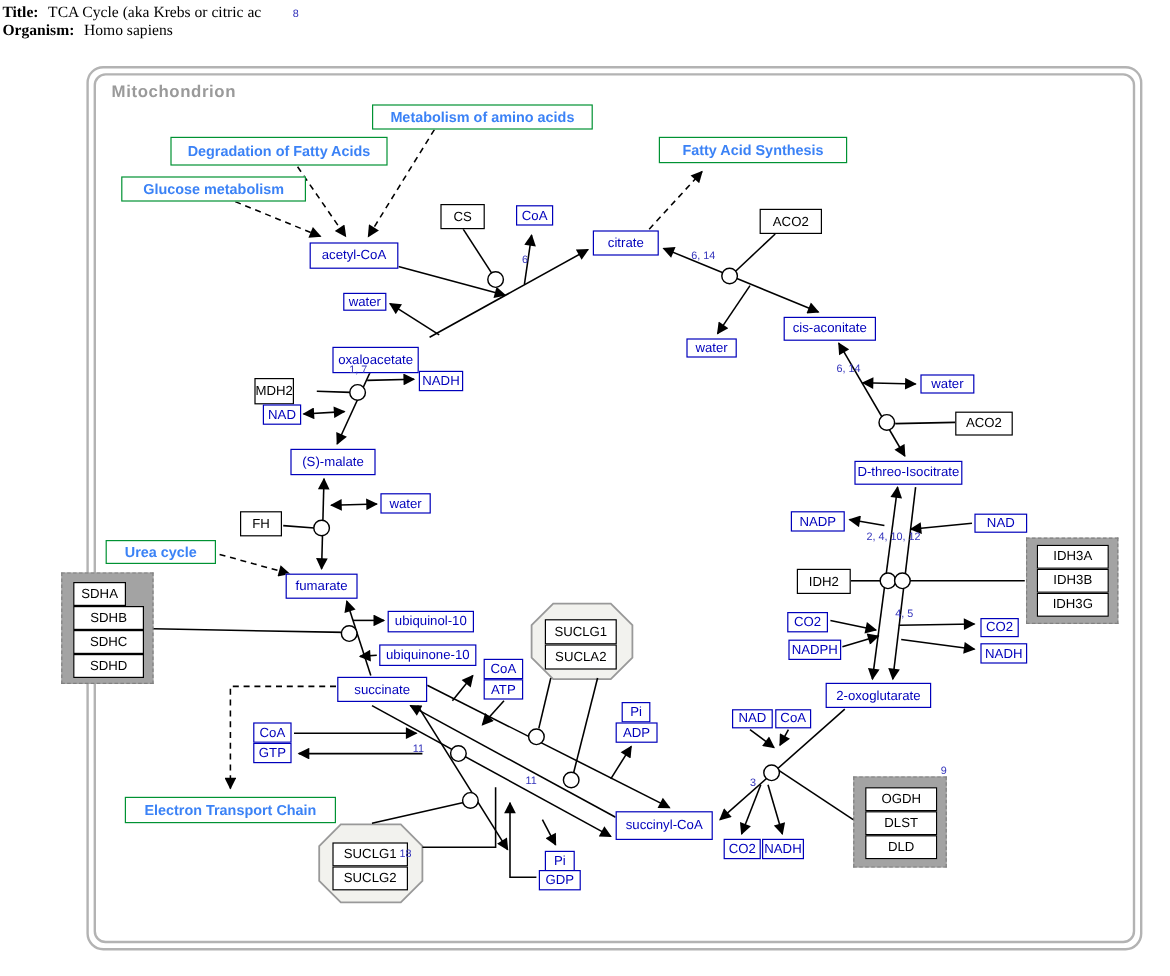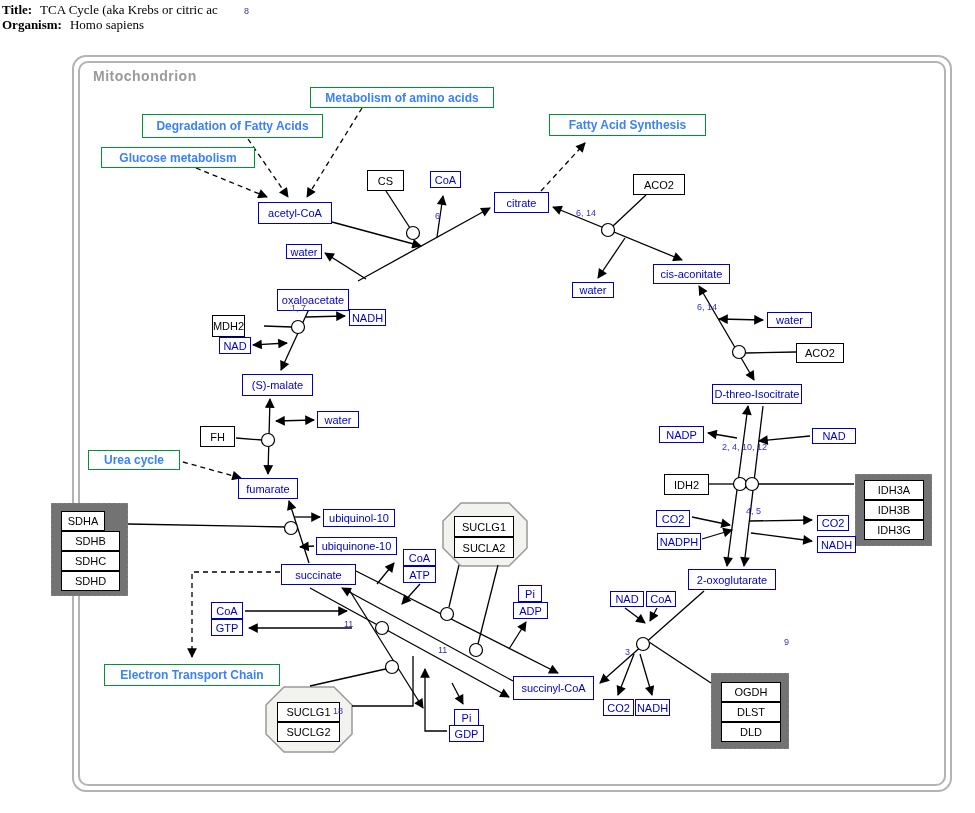--- a/index.html
+++ b/index.html
@@ -19,21 +19,21 @@
       font-weight:bold;font-size:14px;letter-spacing:.5px;text-align:right;}
   svg{position:absolute;left:0;top:0;}
   
   .met,.enz,.pw,.gbox{position:absolute;box-sizing:border-box;background:#fff;
       display:flex;align-items:center;justify-content:center;
       white-space:nowrap;}
   .met{border:1.5px solid #0000bb;color:#0000bb;font-size:11px;}
   .enz{border:1.5px solid #000;color:#000;font-size:11px;}
   .pw{border:1.5px solid #009233;color:#3b82f6;font-weight:bold;font-size:12px;text-align:right;}
   .grp{position:absolute;box-sizing:border-box;border:1px dashed #808080;
-      background:#737373;margin-top:26px;}
+      background:#a3a3a3;}
   .gbox{border:1.5px solid #000;color:#000;font-size:11px;}
   .num{position:absolute;color:#3333bb;font-size:9px;}
 </style>
 </head>
 <body>
 
 <div id="hdr">
   <div><b>Title:</b><span>TCA Cycle (aka Krebs or citric ac</span></div>
   <div><b>Organism:</b><span>Homo sapiens</span></div>
 </div>

